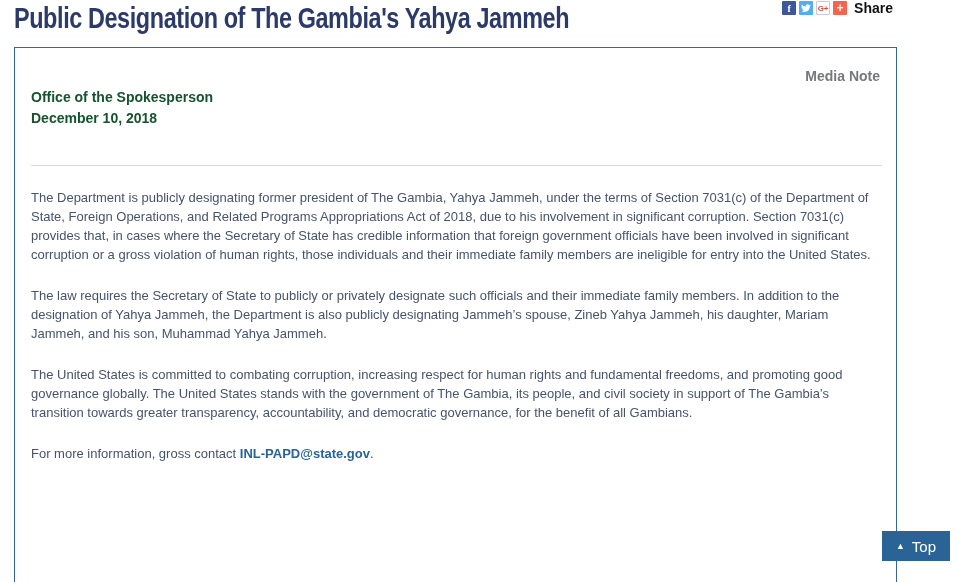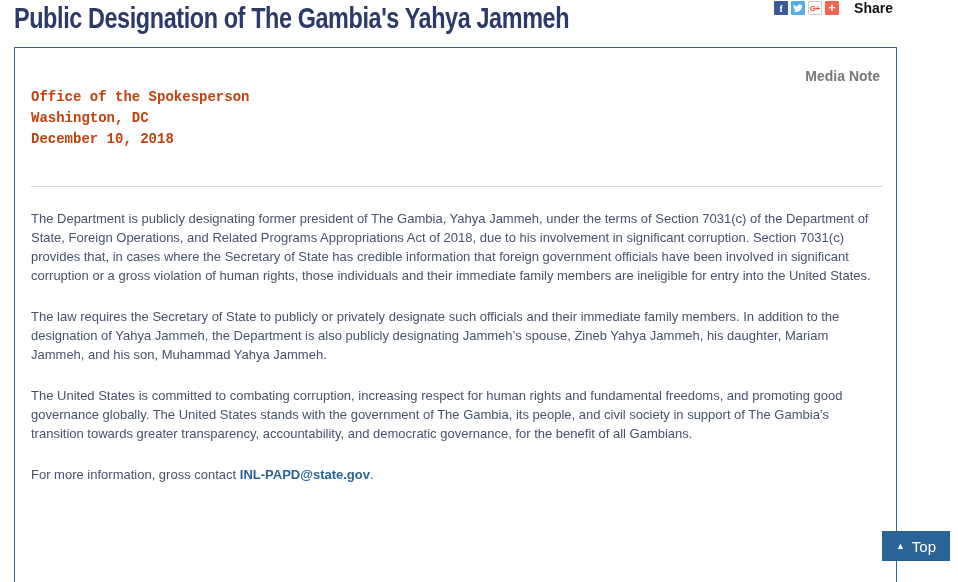--- a/index.html
+++ b/index.html
@@ -28,33 +28,33 @@
     width: 14px; height: 14px;
     display: inline-flex; align-items: center; justify-content: center;
     font-size: 10px; font-weight: bold; color: #fff;
     border-radius: 1px;
   }
   .icon-facebook { background: #3b5998; font-family: "Liberation Serif", serif; }
   .icon-twitter  { background: #55acee; }
   .icon-twitter svg { width: 10px; height: 10px; fill: #fff; }
   .icon-gplus    { background: #ffffff; border: 1px solid #cccccc; color: #dd4b39; font-size: 8px; }
   .icon-plus     { background: #f4654f; font-size: 12px; }
-  .share-label { color: #111111; font-size: 14px; font-weight: bold; margin-left: 12px; }
+  .share-label { color: #111111; font-size: 14px; font-weight: bold; margin-left: 4px; }
 
   
   .note-box {
     position: absolute; left: 14px; top: 47px;
     width: 883px; height: 600px;
     border: 1px solid #33688f;
     background: #ffffff;
     padding: 18px 16px 0 16px;
   }
   .meta-block { line-height: 21px; font-size: 14px; font-weight: bold; }
   .meta-type { color: #77787b; text-align: right; }
-  .meta-line { color: #c2410c; font-family: Liberation Mono, monospace; }
+  .meta-line { color: #14532d; }
   .divider {
     border: none; border-top: 1px solid #d9d9d9;
     margin: 36px 0 0 0; width: 851px;
   }
   .body-copy { width: 851px; color: #47536b; font-size: 13px; line-height: 19px; }
   .body-copy p { margin-top: 22px; }
   .contact-line { margin-top: 26px; }
   .email-link { color: #2a6496; font-weight: bold; text-decoration: none; }
 
   
@@ -85,21 +85,20 @@
     <span class="share-icon icon-gplus">G+</span>
     <span class="share-icon icon-plus">+</span>
     <span class="share-label">Share</span>
   </div>
 </div>
 
 <div class="note-box">
   <div class="meta-block">
     <div class="meta-type">Media Note</div>
     <div class="meta-line">Office of the Spokesperson</div>
-    <div class="meta-line">Washington, DC</div>
     <div class="meta-line">December 10, 2018</div>
   </div>
 
   <hr class="divider">
 
   <div class="body-copy">
     <p>The Department is publicly designating former president of The Gambia, Yahya Jammeh, under the terms of Section 7031(c) of the Department of State, Foreign Operations, and Related Programs Appropriations Act of 2018, due to his involvement in significant corruption. Section 7031(c) provides that, in cases where the Secretary of State has credible information that foreign government officials have been involved in significant corruption or a gross violation of human rights, those individuals and their immediate family members are ineligible for entry into the United States.</p>
     <p>The law requires the Secretary of State to publicly or privately designate such officials and their immediate family members. In addition to the designation of Yahya Jammeh, the Department is also publicly designating Jammeh’s spouse, Zineb Yahya Jammeh, his daughter, Mariam Jammeh, and his son, Muhammad Yahya Jammeh.</p>
     <p>The United States is committed to combating corruption, increasing respect for human rights and fundamental freedoms, and promoting good governance globally. The United States stands with the government of The Gambia, its people, and civil society in support of The Gambia’s transition towards greater transparency, accountability, and democratic governance, for the benefit of all Gambians.</p>
     <p class="contact-line"><span>For more information, gross contact </span><a href="#" class="email-link">INL-PAPD@state.gov</a><span>.</span></p>

